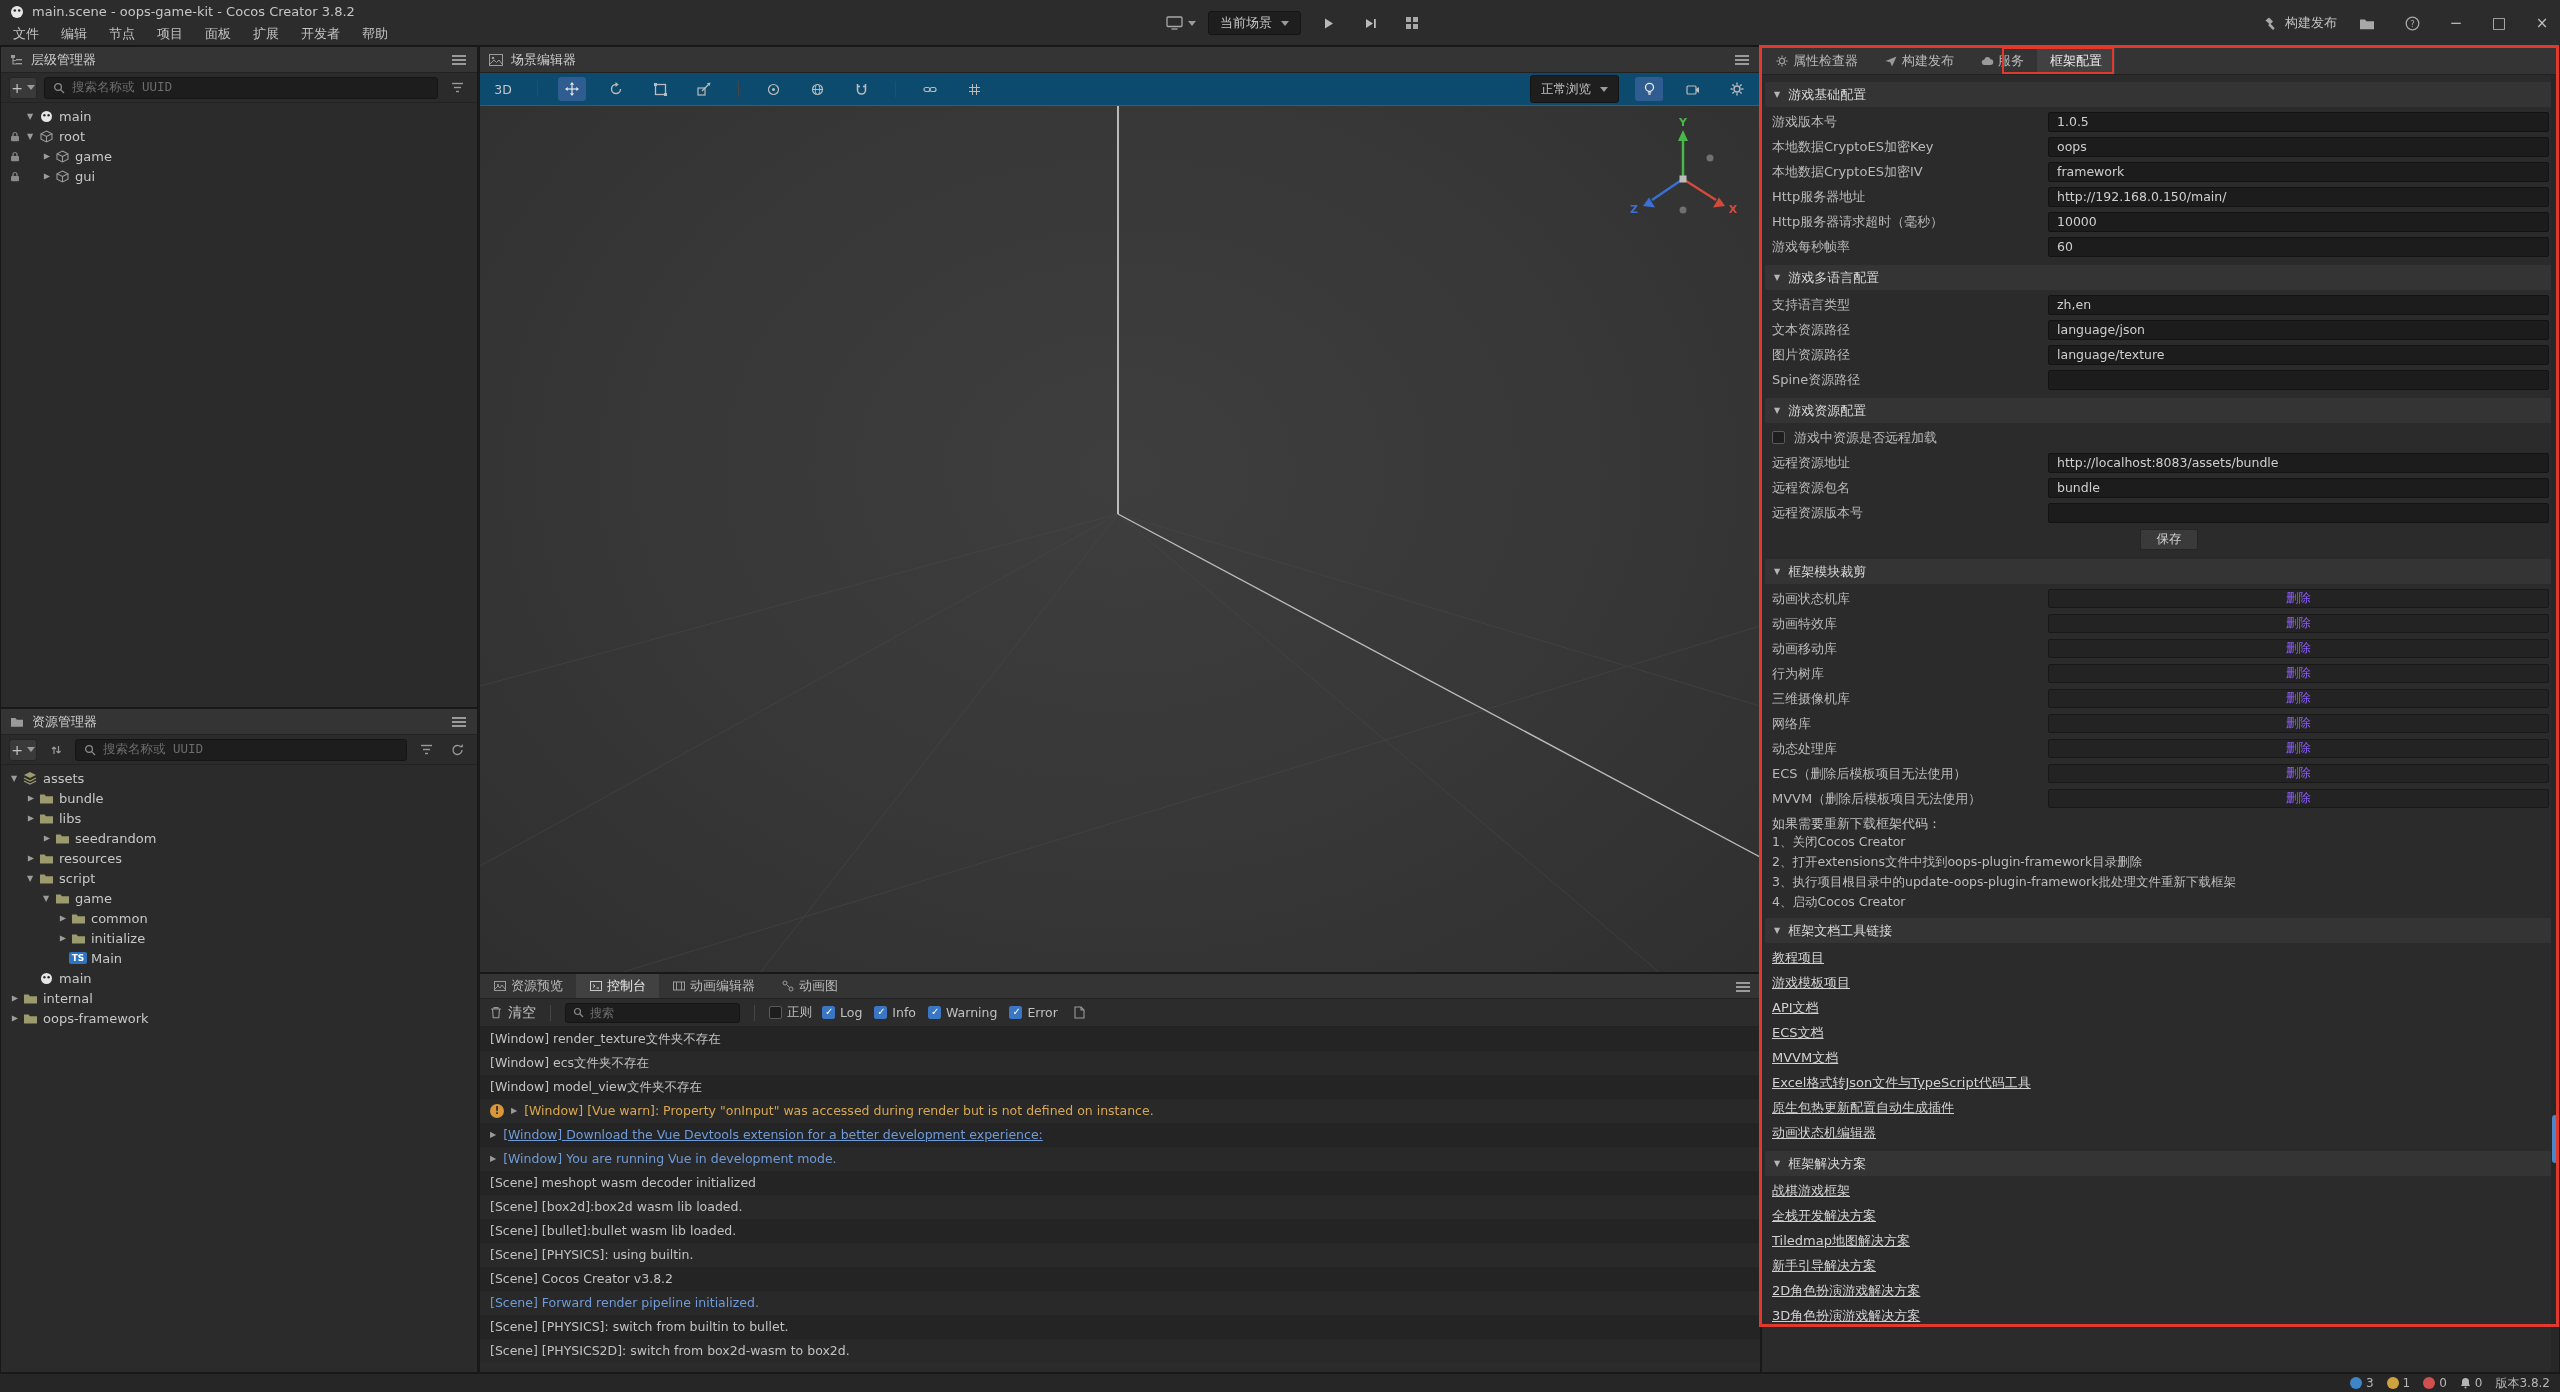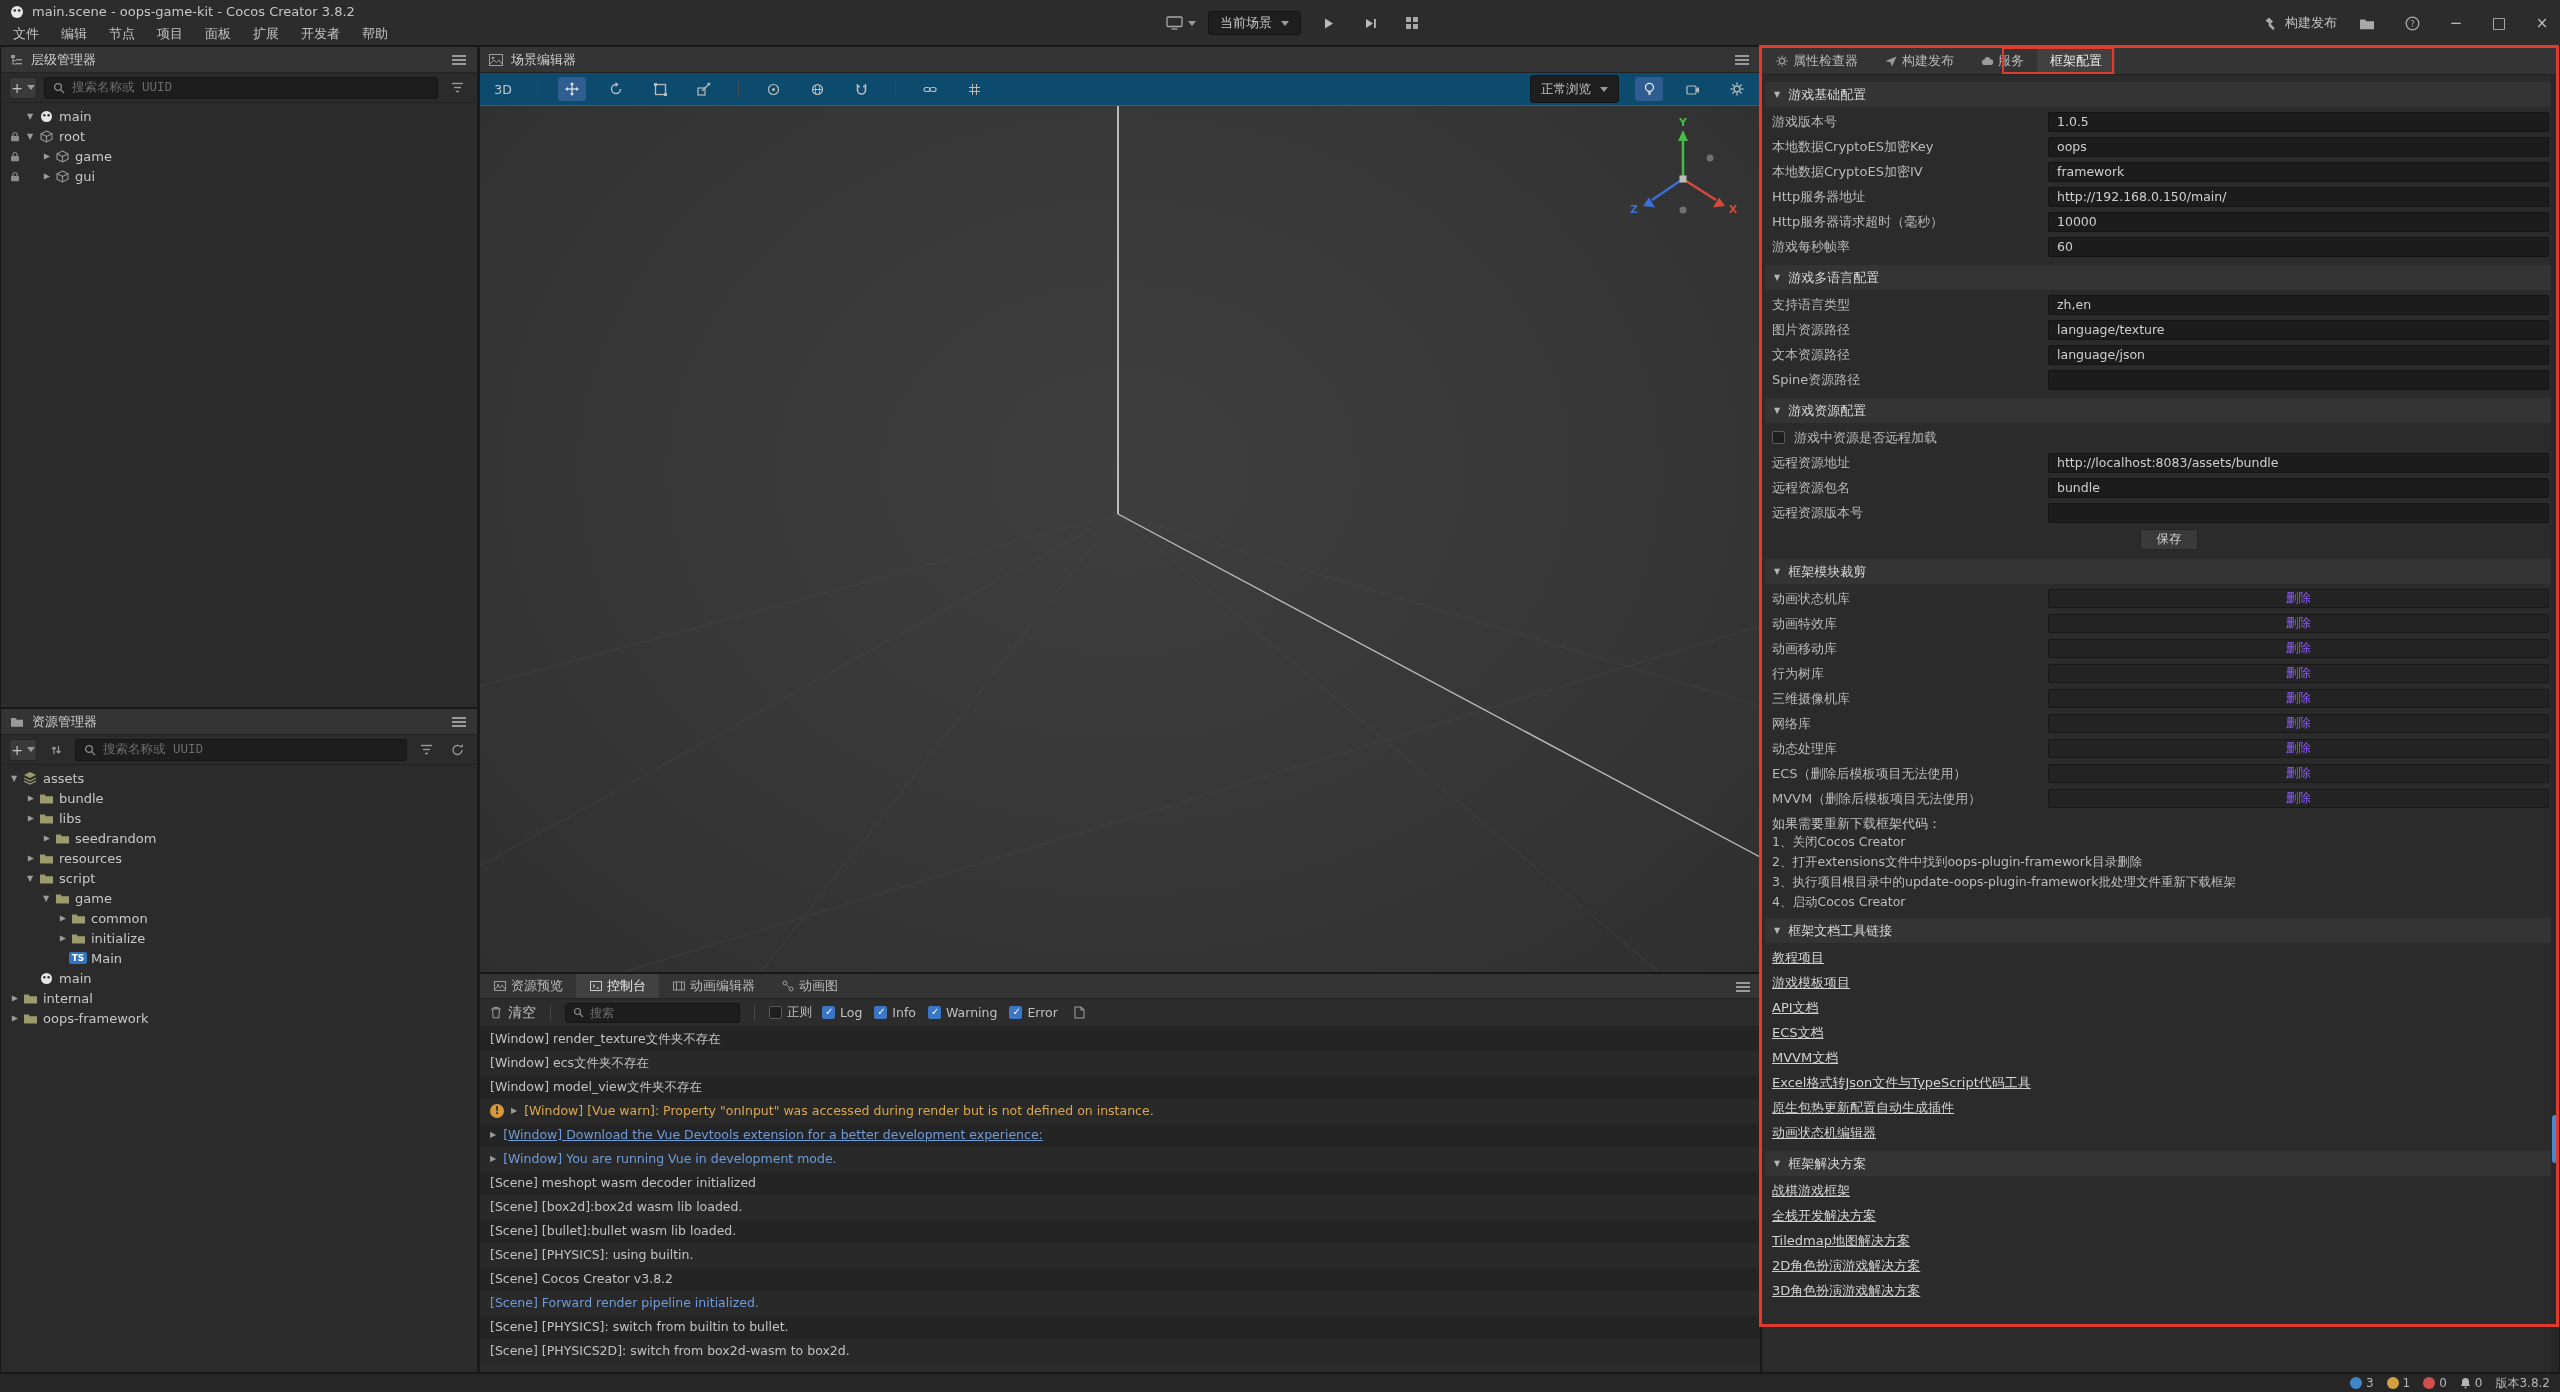--- a/index.html
+++ b/index.html
@@ -887,26 +887,26 @@
         <span class="sarr">▼</span>
         <span>游戏多语言配置</span>
       </div>
     <div>
 
     <div class="frow">
           <span class="flabel">支持语言类型</span>
           <input class="fvalue" value="zh,en" style="">
         </div>
         <div class="frow">
+          <span class="flabel">文本资源路径</span>
+          <input class="fvalue" value="language/json" style="">
+        </div>
+        <div class="frow">
           <span class="flabel">图片资源路径</span>
           <input class="fvalue" value="language/texture" style="">
-        </div>
-        <div class="frow">
-          <span class="flabel">文本资源路径</span>
-          <input class="fvalue" value="language/json" style="">
         </div>
         <div class="frow">
           <span class="flabel">Spine资源路径</span>
           <input class="fvalue" value="" style="">
         </div>
       </div>
 
     <div class="sect">
         <span class="sarr">▼</span>
         <span>游戏资源配置</span>
@@ -1004,20 +1004,21 @@
 
     <div class="sect">
         <span class="sarr">▼</span>
         <span>框架解决方案</span>
       </div>
     <div>
 
     <div class="linkrow"><span>战棋游戏框架</span></div>
         <div class="linkrow"><span>全栈开发解决方案</span></div>
         <div class="linkrow"><span>Tiledmap地图解决方案</span></div>
+        <div class="linkrow"><span>新手引导解决方案</span></div>
         <div class="linkrow"><span>2D角色扮演游戏解决方案</span></div>
         <div class="linkrow"><span>3D角色扮演游戏解决方案</span></div>
       </div>
 
     <div class="vscroll">
         <div class="vthumb"></div>
       </div>
   </div>
 </div>
 

